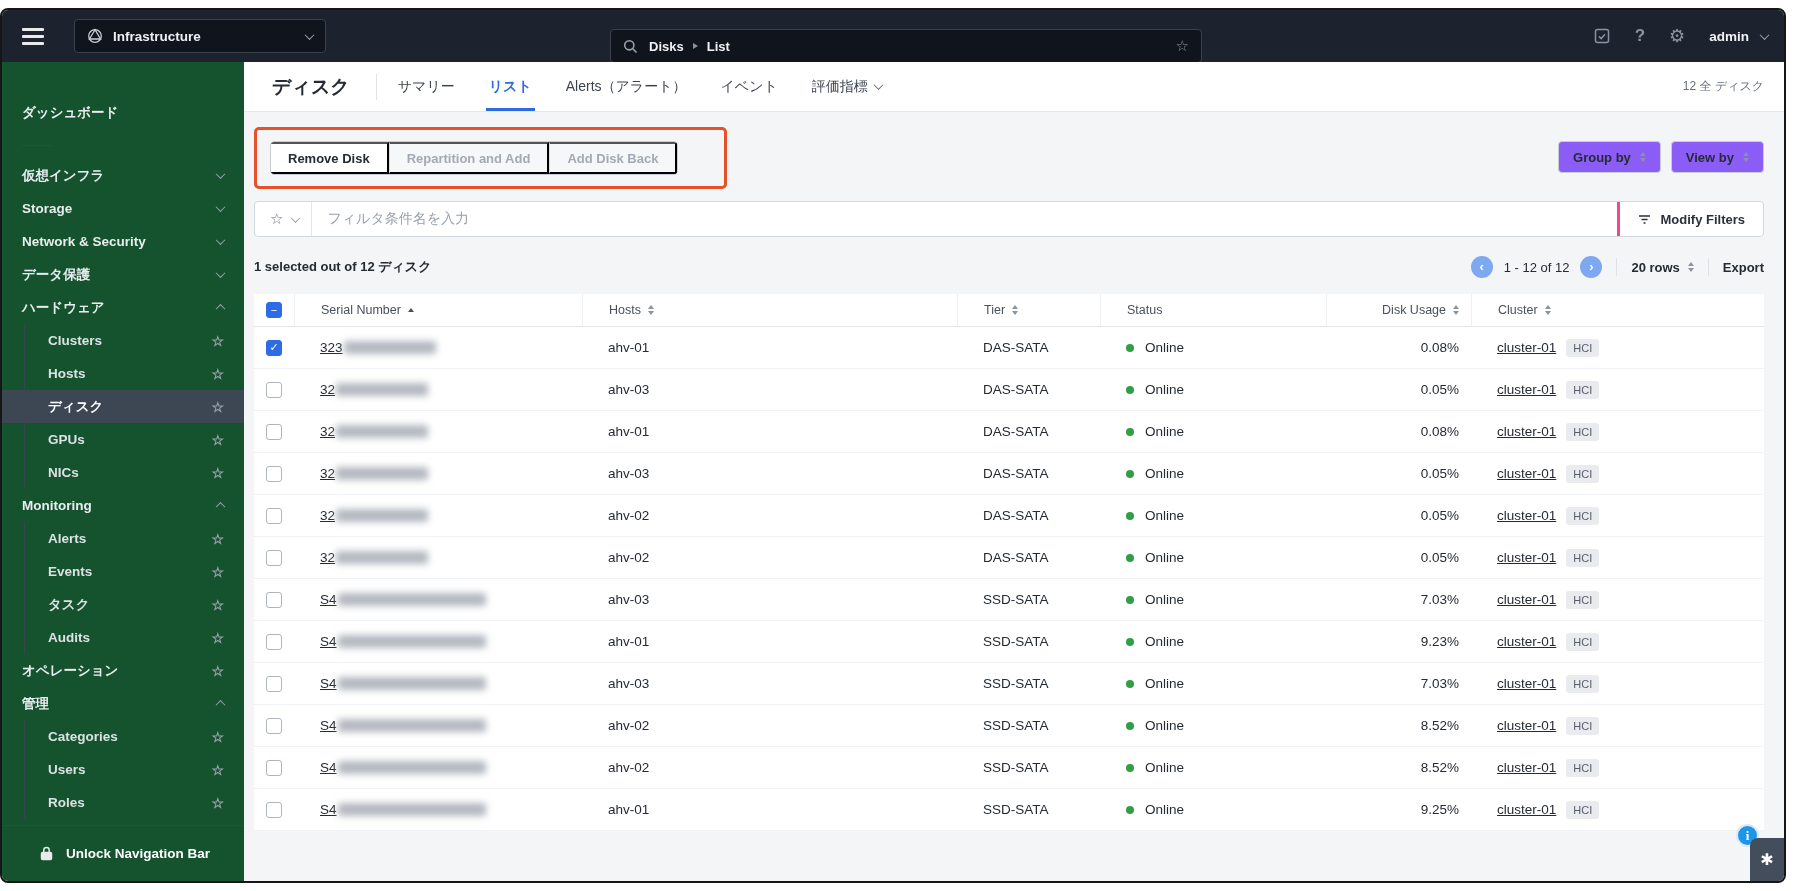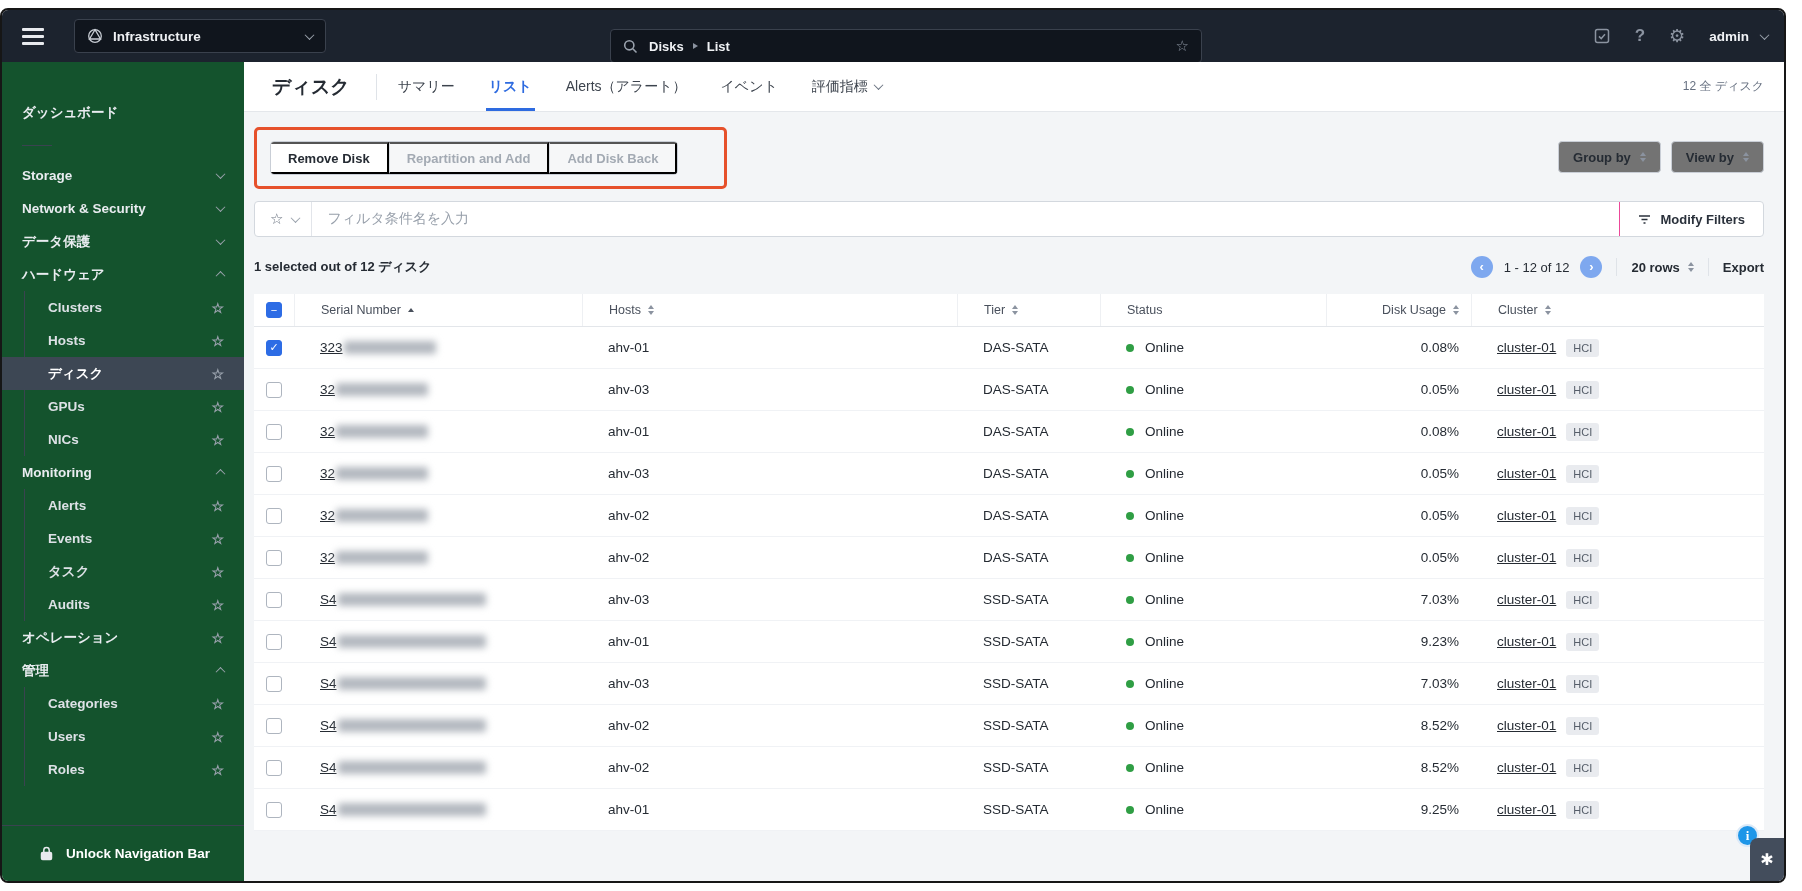--- a/index.html
+++ b/index.html
@@ -67,35 +67,35 @@
 
   
   .toolbar-row { display:flex; align-items:flex-start; }
   .annotation { border:3px solid #e6512b; border-radius:5px; padding:11px 46px 11px 13px; display:inline-block; }
   .seg-group { display:inline-flex; border:1px solid #c9ced6; border-radius:4px; overflow:hidden; background:#fff; }
   .seg { height:32px; padding:0 17px; display:flex; align-items:center; font-size:13px; font-weight:700;
          color:#252b33; background:#fff; border-left:1px solid #d9dde2; cursor:pointer; white-space:nowrap; }
   .seg:first-child { border-left:none; }
   .seg.disabled { background:#f6f7f8; color:#a3aab3; cursor:default; }
   .right-buttons { margin-left:auto; display:flex; gap:10px; margin-top:14px; }
-  .btn { height:32px; background:#737373; border:1px solid #c9ced6; border-radius:4px; padding:0 14px;
+  .btn { height:32px; background:#8b5cf6; border:1px solid #c9ced6; border-radius:4px; padding:0 14px;
          display:flex; align-items:center; gap:9px; font-size:13px; font-weight:700; color:#252b33; cursor:pointer; }
   .sortpair { display:inline-flex; flex-direction:column; align-items:center; gap:2px; }
   .tri-up { width:0; height:0; border-left:3.5px solid transparent; border-right:3.5px solid transparent; border-bottom:4.5px solid #8b93a0; }
   .tri-down { width:0; height:0; border-left:3.5px solid transparent; border-right:3.5px solid transparent; border-top:4.5px solid #8b93a0; }
   .tri-up.dark { border-bottom-color:#49505c; }
 
   
   .filter-bar { margin-top:12px; height:36px; background:#fff; border:1px solid #d3d8de; border-radius:4px;
                 display:flex; align-items:center; }
   .filter-fav { height:100%; display:flex; align-items:center; gap:9px; padding:0 12px 0 15px; border-right:1px solid #e2e5ea;
                 color:#6c7582; cursor:pointer; }
   .filter-fav .star { font-size:15px; }
   .filter-placeholder { margin-left:15px; color:#98a0ab; font-size:14px; flex:1; }
-  .modify-filters { height:100%; border-left:1px solid #ec4899; display:flex; align-items:center; gap:9px;
+  .modify-filters { height:100%; border-left:3px solid #ec4899; display:flex; align-items:center; gap:9px;
                     padding:0 18px; font-size:13px; font-weight:700; color:#2a313b; cursor:pointer; }
 
   
   .selection-row { margin-top:13px; height:34px; display:flex; align-items:center; }
   .selection-summary { font-size:13px; font-weight:700; color:#252b33; }
   .sel-right { margin-left:auto; display:flex; align-items:center; gap:11px; font-size:13px; color:#252b33; }
   .pg-btn { width:22px; height:22px; border-radius:50%; background:#7ea8ef; color:#fff; display:flex; align-items:center;
             justify-content:center; font-size:13px; font-weight:700; cursor:pointer; line-height:1; padding-bottom:2px; }
   .vsep { width:1px; height:18px; background:#dfe3e8; margin:0 3px; }
   .rows-select { display:flex; align-items:center; gap:8px; font-weight:700; cursor:pointer; }
@@ -184,20 +184,24 @@
 
     <div class="body">
 
       <aside class="sidebar">
         <div class="sb-scroll" id="sidebar-nav">
             <div class="sb-item sb-top first">
               <span>ダッシュボード</span>
             </div>
             <div class="sb-divider"></div>
             <div class="sb-item sb-top">
+              <span>仮想インフラ</span>
+              <span class="chev down"></span>
+            </div>
+            <div class="sb-item sb-top">
               <span>Storage</span>
               <span class="chev down"></span>
             </div>
             <div class="sb-item sb-top">
               <span>Network &amp; Security</span>
               <span class="chev down"></span>
             </div>
             <div class="sb-item sb-top">
               <span>データ保護</span>
               <span class="chev down"></span>

